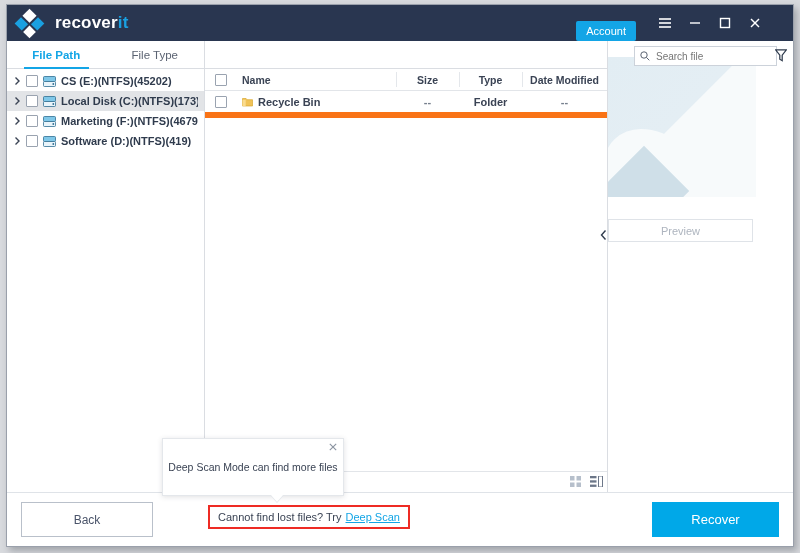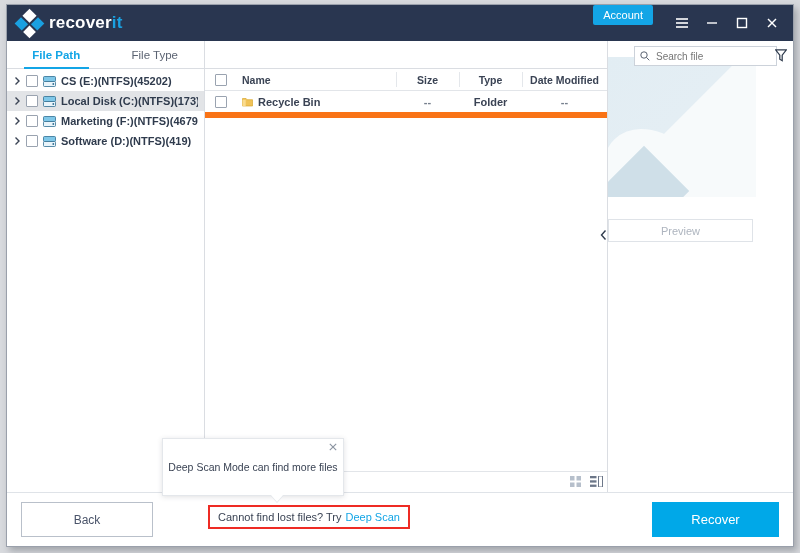--- a/index.html
+++ b/index.html
@@ -11,31 +11,31 @@
     box-shadow:3px 4px 7px rgba(60,65,75,.35);
     display:flex; flex-direction:column; overflow:hidden;
   }
 
   
   .titlebar{
     height:36px; background:#293650; flex:0 0 36px;
     display:flex; align-items:center; padding:0 0 0 12px;
     position:relative;
   }
-  .logo-wrap{display:flex;align-items:center;gap:9px;}
+  .logo-wrap{display:flex;align-items:center;gap:15px;}
   .logo-mark{width:21px;height:21px;position:relative;transform:rotate(45deg);}
   .logo-mark i{position:absolute;display:block;}
   .logo-mark .q1{left:0;top:0;width:9.5px;height:9.5px;background:#ffffff;}
   .logo-mark .q2{right:0;top:0;width:9.5px;height:9.5px;background:#1aa0e0;}
   .logo-mark .q3{left:0;bottom:0;width:9.5px;height:9.5px;background:#1aa0e0;}
   .logo-mark .q4{right:0;bottom:0;width:9.5px;height:9.5px;background:#ffffff;}
   .logo-text{font-size:17px;font-weight:bold;color:#ffffff;letter-spacing:.2px;}
   .logo-text .accent{color:#1aa0e0;}
 
-  .tb-right{margin-left:auto;display:flex;align-items:flex-start;gap:0;padding-right:6px;}
+  .tb-right{margin-left:auto;display:flex;align-items:flex-end;gap:0;padding-right:23px;}
   .account-btn{
     background:#13a5e6;color:#fff;font-size:11px;border:none;
     padding:4px 10px;border-radius:2px;cursor:pointer;margin-right:14px;
     font-family:"Liberation Sans",sans-serif;
   }
   .winbtn{width:30px;height:36px;display:flex;align-items:center;justify-content:center;cursor:pointer;}
   .winbtn svg{display:block;}
 
   
   .body{flex:1;display:flex;min-height:0;}
@@ -127,21 +127,21 @@
   }
   .back-btn{
     margin-left:14px;width:130px;height:33px;border:1px solid #b9c0ca;background:#fff;
     display:flex;align-items:center;justify-content:center;font-size:12px;color:#4a5costantly;
     color:#4a546a;cursor:pointer;font-family:"Liberation Sans",sans-serif;
   }
   .deepscan-box{
     position:absolute;left:201px;top:12px;border:2px solid #ee2b24;padding:4px 8px;
     display:flex;align-items:center;gap:4px;font-size:11px;color:#3a4354;background:#fff;
   }
-  .deepscan-link{color:#13a5e6;cursor:pointer;}
+  .deepscan-link{color:#13a5e6;text-decoration:underline;cursor:pointer;}
   .recover-btn{
     position:absolute;right:14px;top:9px;width:127px;height:35px;background:#00a8e8;
     color:#fff;border:none;font-size:13px;display:flex;align-items:center;justify-content:center;
     cursor:pointer;font-family:"Liberation Sans",sans-serif;
   }
 
   
   .tooltip{
     position:absolute;left:162px;top:438px;width:180px;height:56px;background:#fff;
     border:1px solid #e4e7eb;box-shadow:0 1px 5px rgba(60,65,75,.16);

